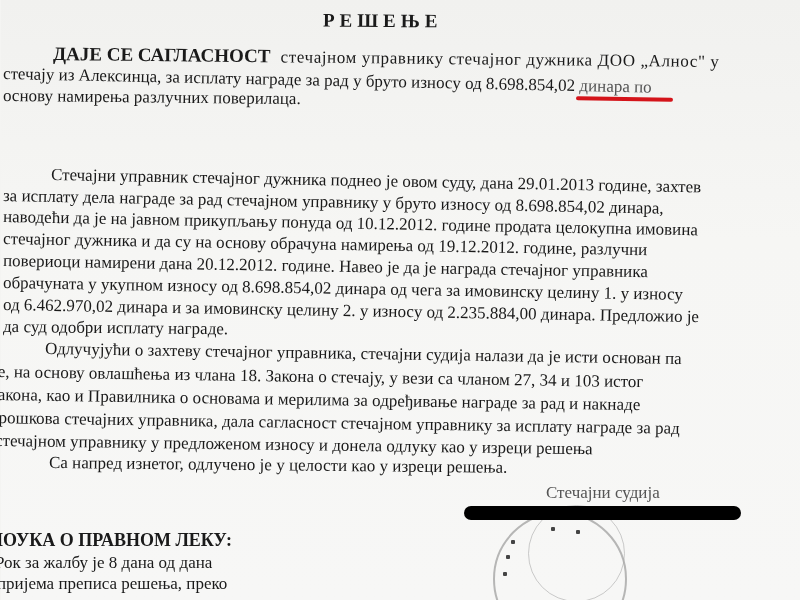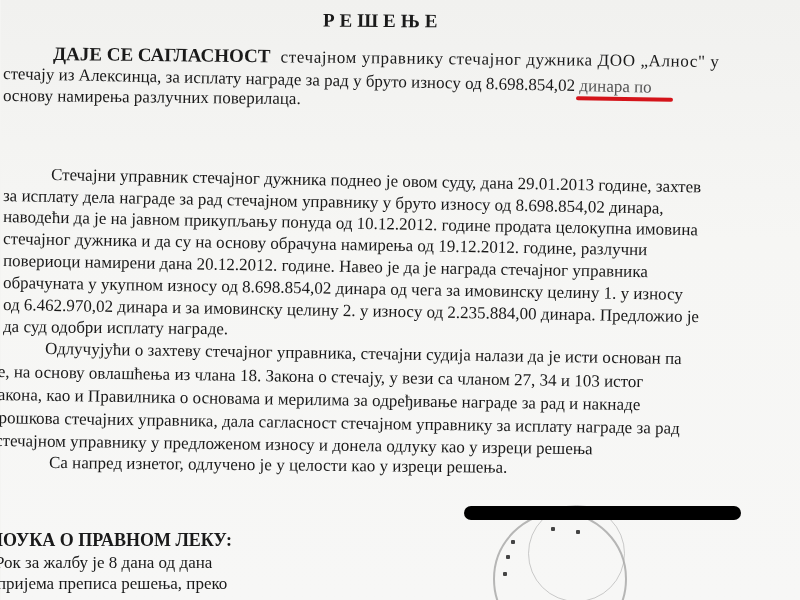--- a/index.html
+++ b/index.html
@@ -93,20 +93,21 @@
   <div class="line" style="left:2px; top:317px; transform:rotate(0.6deg);">да суд одобри исплату награде.</div>
 
   <div class="line" style="left:44px; top:339px; transform:rotate(0.9deg);">Одлучујући о захтеву стечајног управника, стечајни судија налази да је исти основан па</div>
   <div class="line" style="left:-8px; top:362px; transform:rotate(0.9deg);">је, на основу овлашћења из члана 18. Закона о стечају, у вези са чланом 27, 34  и 103  истог</div>
   <div class="line" style="left:-10px; top:385px; transform:rotate(0.9deg);">закона, као и Правилника о основама и мерилима за одређивање награде за рад  и накнаде</div>
   <div class="line" style="left:-10px; top:408px; transform:rotate(0.9deg);">трошкова стечајних управника, дала сагласност стечајном управнику за  исплату награде за рад</div>
   <div class="line" style="left:-6px; top:431px; transform:rotate(0.8deg);">стечајном управнику у предложеном износу  и донела одлуку као у изреци решења</div>
 
   <div class="line" style="left:48px; top:453px; transform:rotate(0.6deg);">Са напред изнетог, одлучено је у целости као у изреци решења.</div>
 
+  <div class="judge-label">Стечајни судија</div>
 
   <div class="stamp"></div>
   <div class="stamp-inner"></div>
   <div class="stamp-dot" style="left:510px; top:540px;"></div>
   <div class="stamp-dot" style="left:505px; top:555px;"></div>
   <div class="stamp-dot" style="left:502px; top:572px;"></div>
   <div class="stamp-dot" style="left:550px; top:527px;"></div>
   <div class="stamp-dot" style="left:575px; top:530px;"></div>
 
   <div class="redaction"></div>

